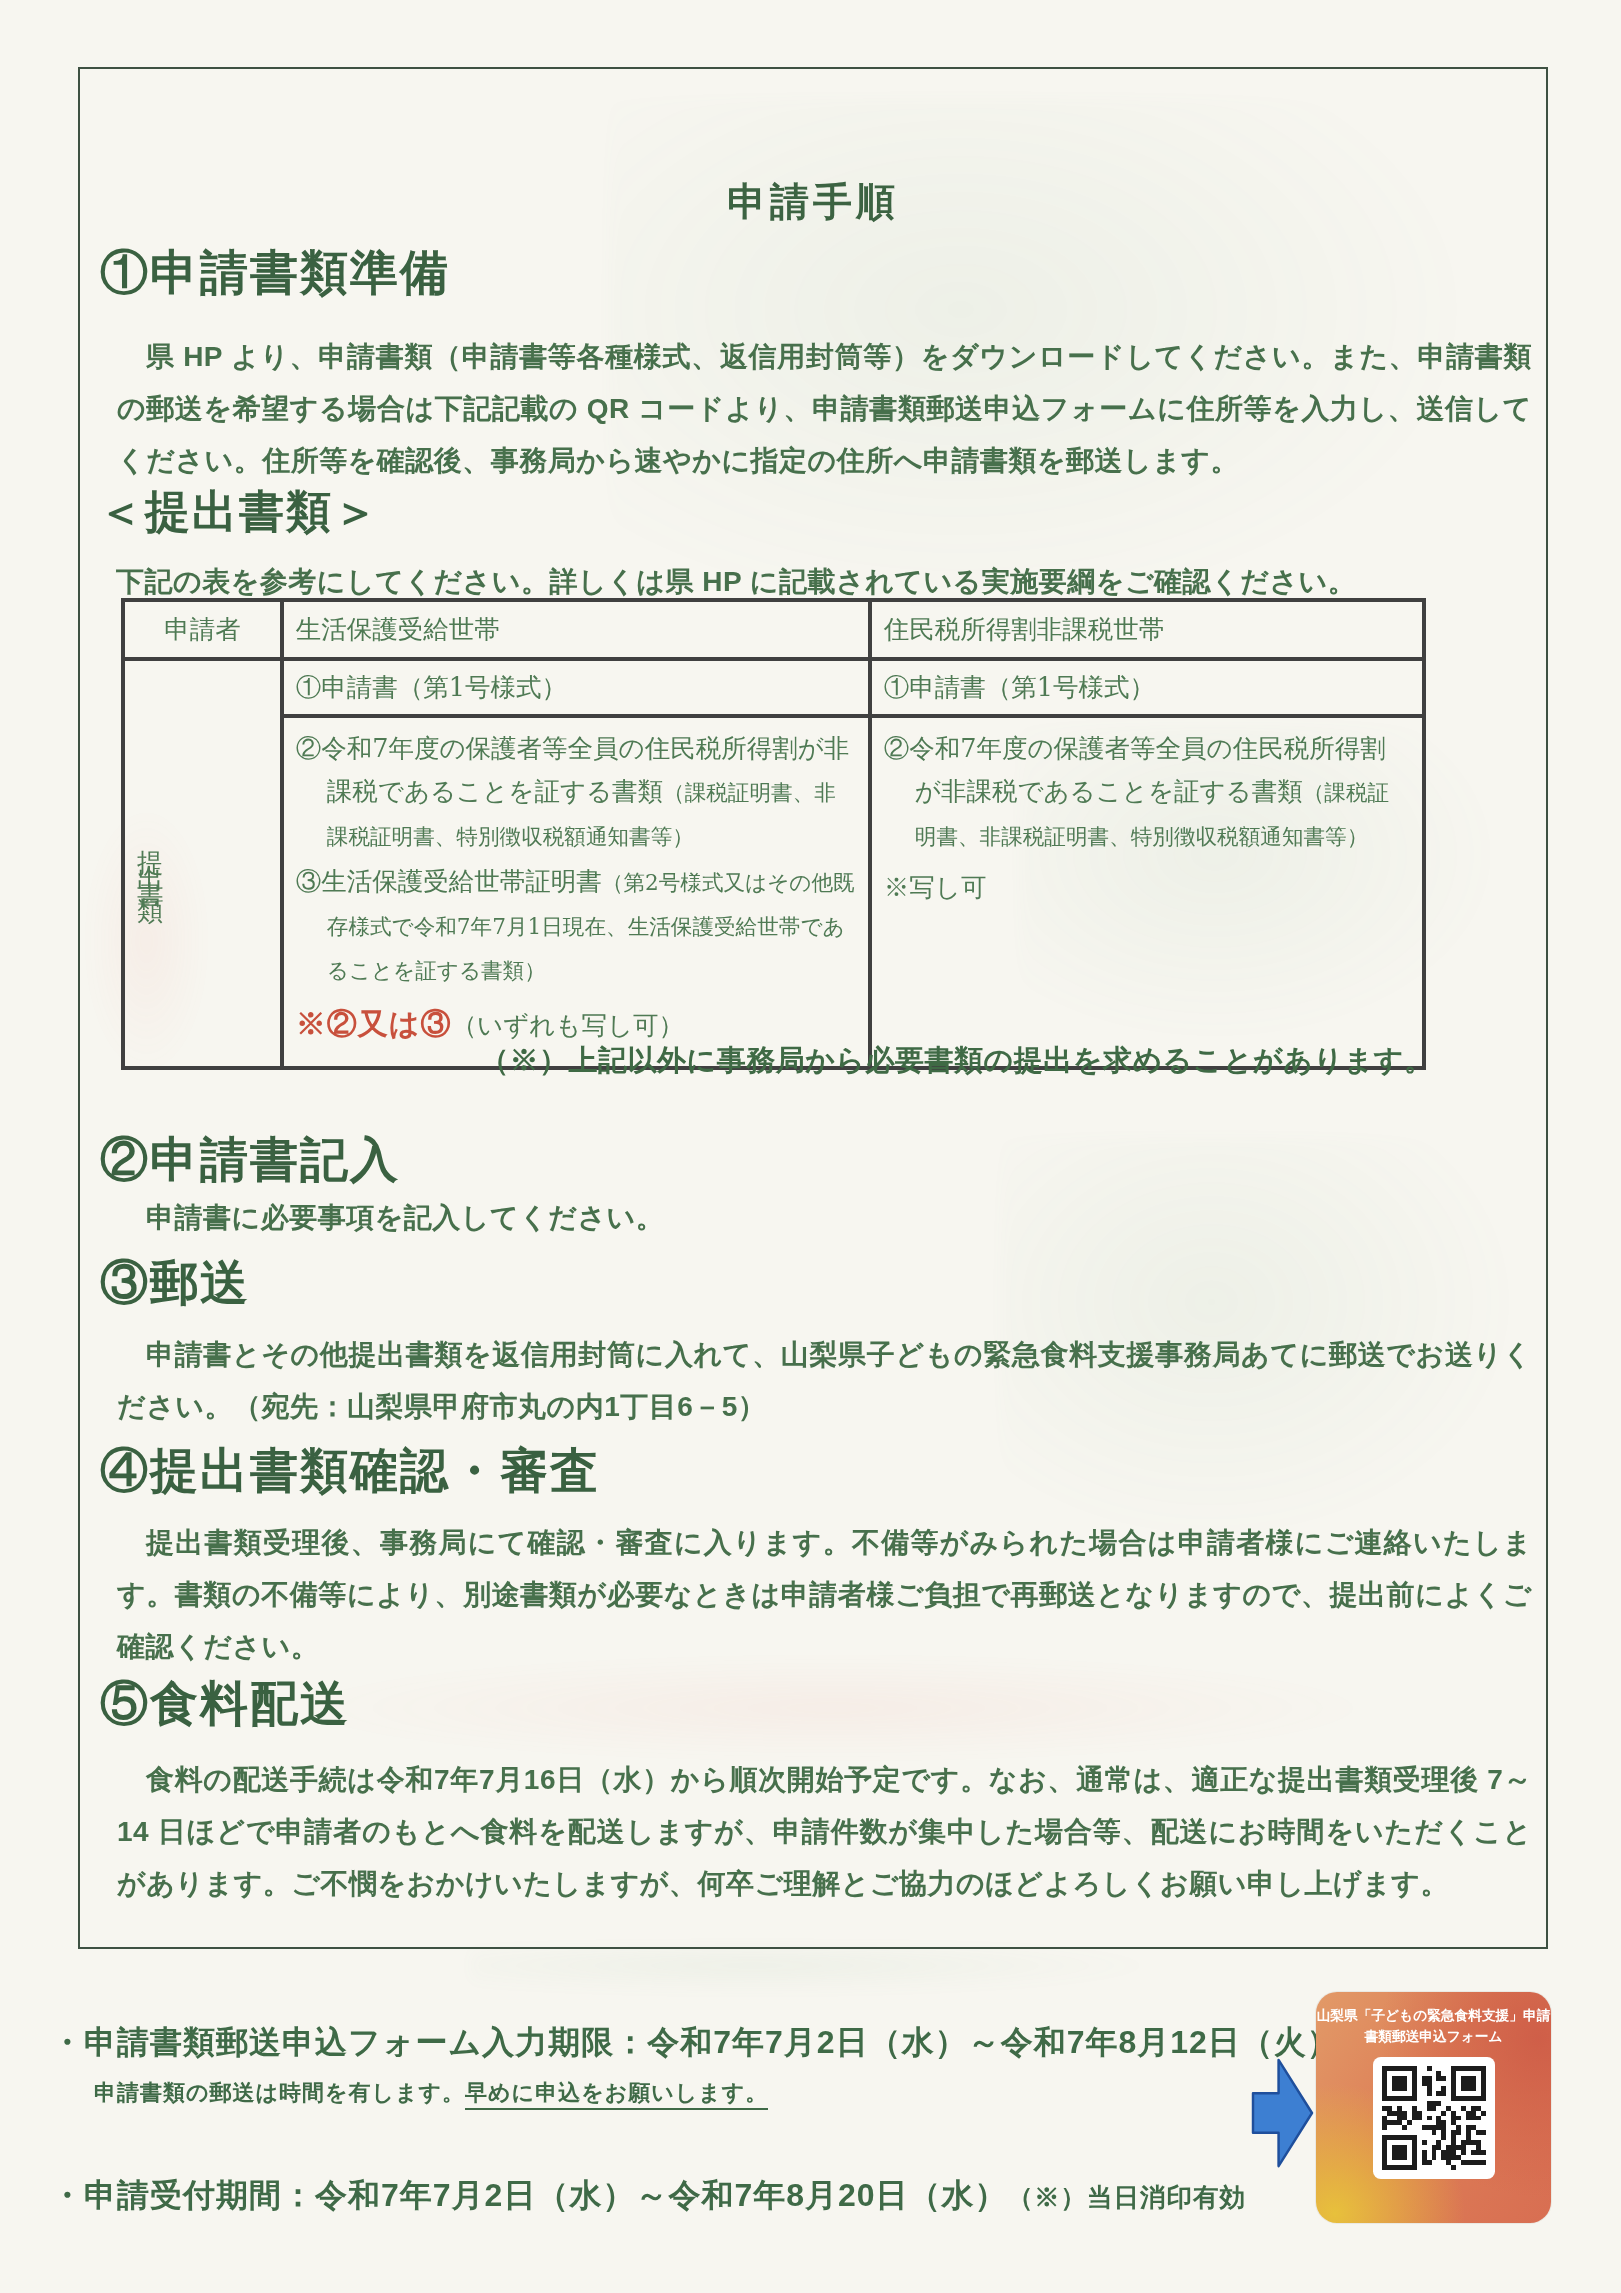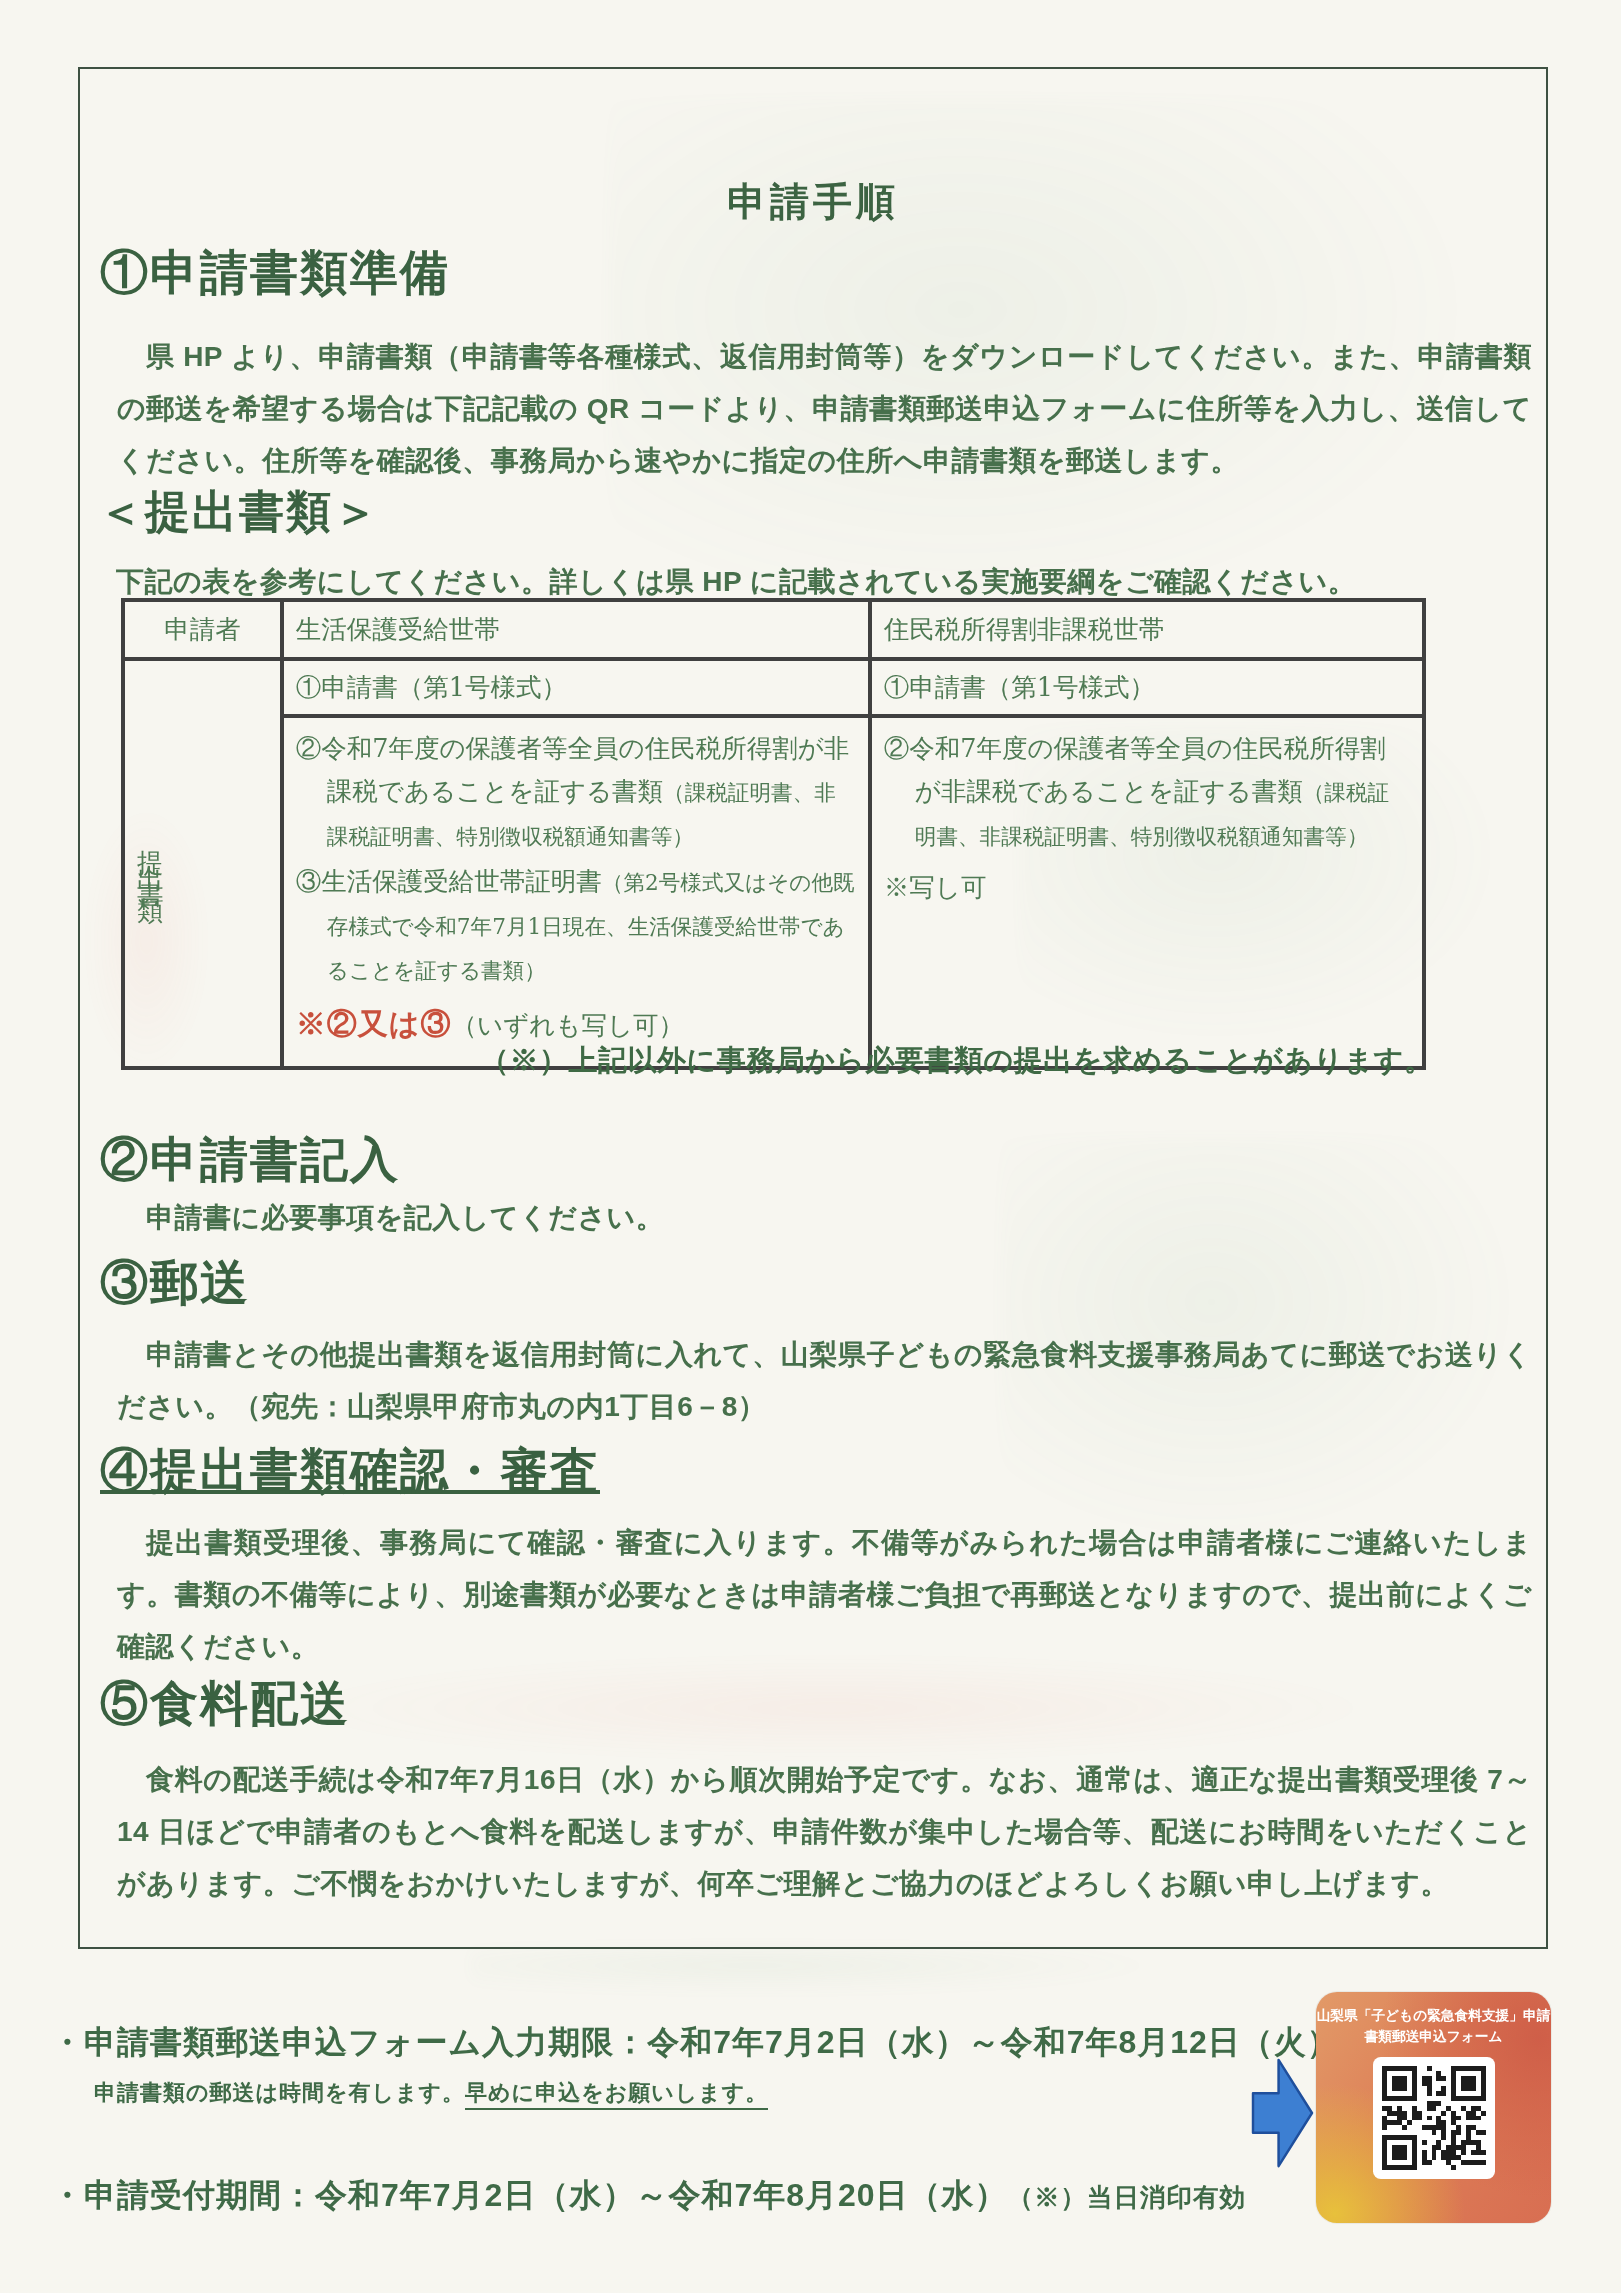--- a/index.html
+++ b/index.html
@@ -168,23 +168,23 @@
     </tr>
   </tbody>
     </table>
 
   <div class="tbl-footnote">（※）上記以外に事務局から必要書類の提出を求めることがあります。</div>
 
   <div class="h1" style="top:1128px;">②申請書記入</div>
   <div class="para" style="top:1192px;">申請書に必要事項を記入してください。</div>
 
   <div class="h1" style="top:1251px;">③郵送</div>
-  <div class="para" style="top:1329px;">申請書とその他提出書類を返信用封筒に入れて、山梨県子どもの緊急食料支援事務局あてに郵送でお送りください。（宛先：山梨県甲府市丸の内1丁目6－8）</div>
-
-  <div class="h1" style="top:1439px;text-decoration:underline;">④提出書類確認・審査</div>
+  <div class="para" style="top:1329px;">申請書とその他提出書類を返信用封筒に入れて、山梨県子どもの緊急食料支援事務局あてに郵送でお送りください。（宛先：山梨県甲府市丸の内1丁目6－5）</div>
+
+  <div class="h1" style="top:1439px;">④提出書類確認・審査</div>
   <div class="para" style="top:1517px;">提出書類受理後、事務局にて確認・審査に入ります。不備等がみられた場合は申請者様にご連絡いたします。書類の不備等により、別途書類が必要なときは申請者様ご負担で再郵送となりますので、提出前によくご確認ください。</div>
 
   <div class="h1" style="top:1672px;">⑤食料配送</div>
   <div class="para" style="top:1754px;">食料の配送手続は令和7年7月16日（水）から順次開始予定です。なお、通常は、適正な提出書類受理後 7～14 日ほどで申請者のもとへ食料を配送しますが、申請件数が集中した場合等、配送にお時間をいただくことがあります。ご不憫をおかけいたしますが、何卒ご理解とご協力のほどよろしくお願い申し上げます。</div>
 
   <div class="footer-line" style="left:51px;top:2021px;">・申請書類郵送申込フォーム入力期限：令和7年7月2日（水）～令和7年8月12日（火）</div>
   <div class="footer-sub" style="left:94px;top:2078px;">
     <span>申請書類の郵送は時間を有します。</span><span class="ul">早めに申込をお願いします。</span>
   </div>
   <div class="footer-line" style="left:51px;top:2174px;">

